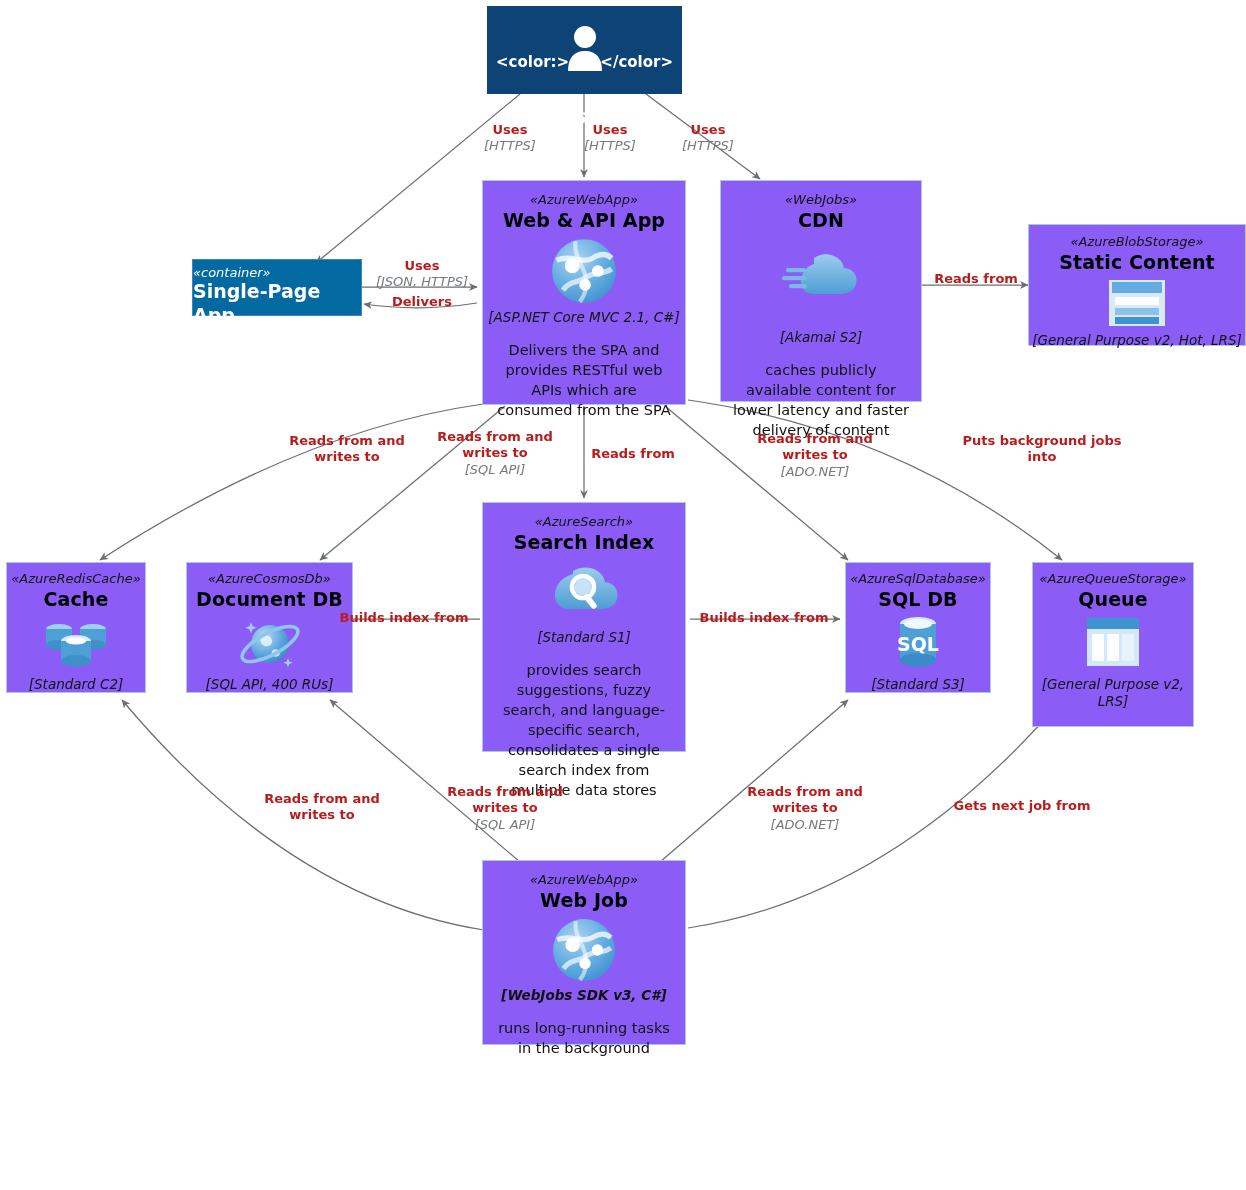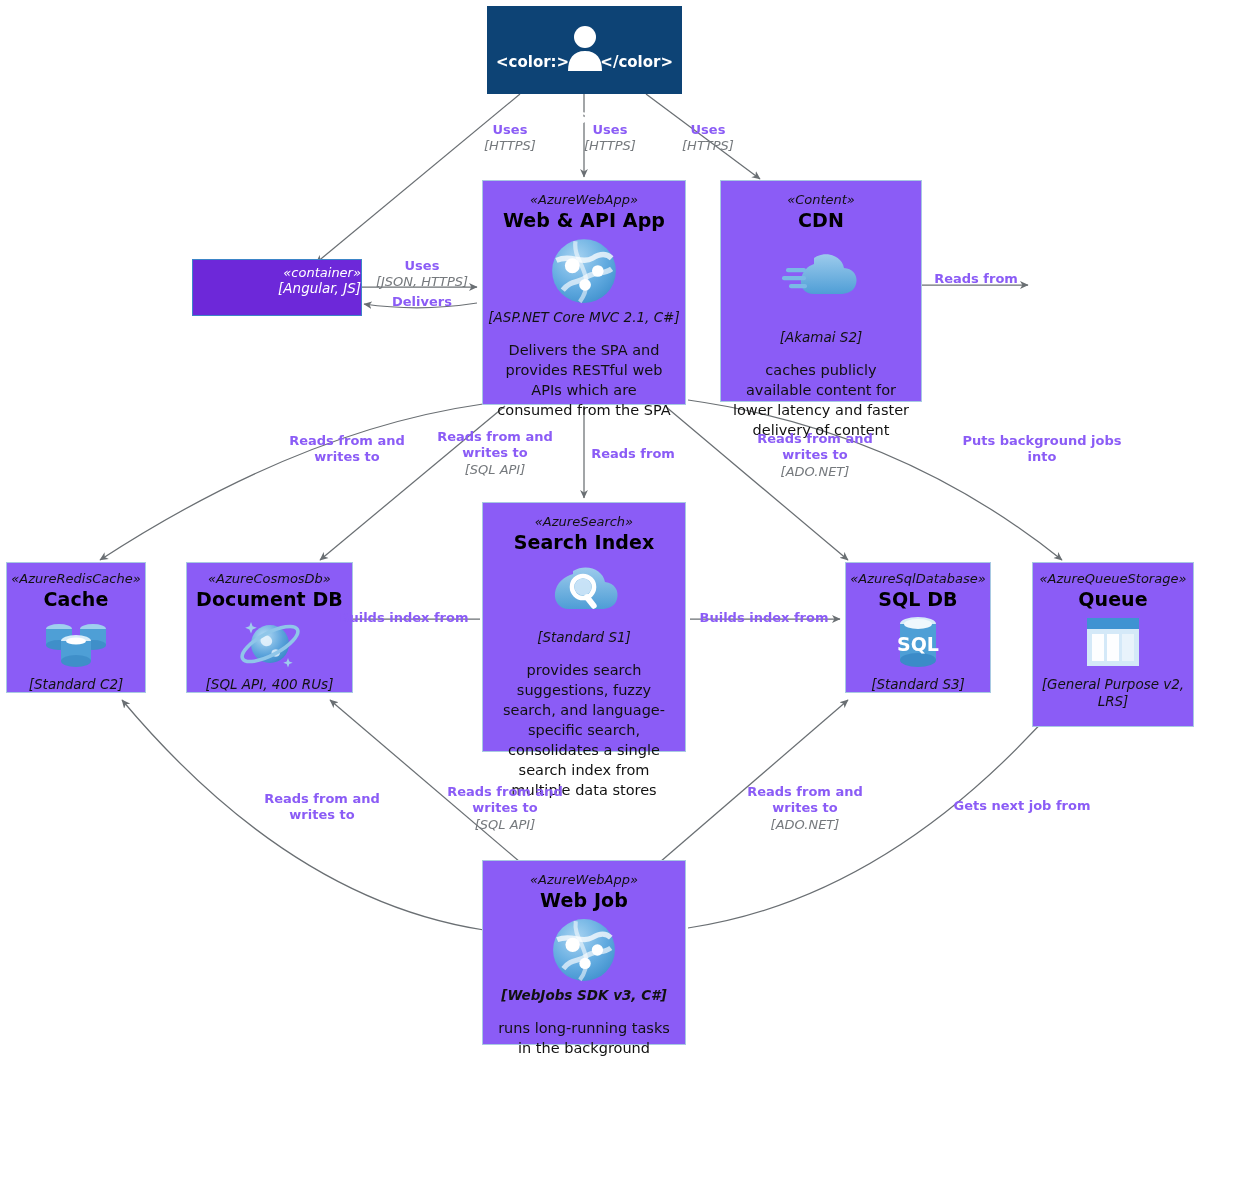--- a/index.html
+++ b/index.html
@@ -16,29 +16,29 @@
   .nname{font-weight:bold;font-size:19px;color:#000;line-height:1.3;letter-spacing:.1px;}
   .ntech{font-style:italic;font-size:13.5px;color:#111;line-height:1.3;}
   .ndesc{font-size:14.5px;color:#111;line-height:1.38;}
   .icowrap{display:flex;align-items:center;justify-content:center;}
 
   
   .person{position:absolute;box-sizing:border-box;background:#0d4375;
           border:1px solid #0d4375;color:#fff;text-align:center;}
   .person .pname{font-weight:bold;font-size:19px;color:#fff;margin-top:36px;}
   .ctag{font-size:15px;color:#fff;font-weight:bold;}
-  .spa{position:absolute;box-sizing:border-box;background:#6d28d9;
-       border:1px solid #3d85c8;color:#fff;text-align:right;}
+  .spa{position:absolute;box-sizing:border-box;background:#0369a1;
+       border:1px solid #3d85c8;color:#fff;text-align:left;}
   .spa .sstereo{font-style:italic;font-size:13px;color:#fff;}
   .spa .sname{font-weight:bold;font-size:19px;color:#fff;line-height:1.25;}
   .spa .stech{font-style:italic;font-size:13.5px;color:#fff;}
 
   
   .elabel{position:absolute;text-align:center;line-height:1.25;}
-  .elabel .et{font-weight:bold;font-size:13px;color:#8b5cf6;white-space:pre-line;}
+  .elabel .et{font-weight:bold;font-size:13px;color:#b91c1c;white-space:pre-line;}
   .elabel .es{font-style:italic;font-size:13px;color:#75797d;}
 </style>
 </head>
 <body>
 
 <div id="canvas">
 
   <svg class="wires" viewBox="0 0 1246 1190">
     <defs>
       <marker id="ah" markerWidth="9" markerHeight="9" refX="8" refY="4.5" orient="auto" markerUnits="userSpaceOnUse">
@@ -90,20 +90,21 @@
         <path d="M22 26 C10 26 5 34 5 46 L39 46 C39 34 34 26 22 26 Z" fill="#ffffff"></path>
       </svg>
     </div>
     <div class="ctag" style="position:absolute;left:8px;top:46px;">&lt;color:&gt;</div>
     <div class="ctag" style="position:absolute;right:8px;top:46px;">&lt;/color&gt;</div>
     <div class="pname" style="position:absolute;left:0;right:0;top:62px;">User</div>
   </div>
 
   <div class="spa" style="left:192px;top:259px;width:170px;height:57px;padding-top:5px;">
     <div class="sstereo">«container»</div>
+    <div class="sname">Single-Page App</div>
     <div class="stech">[Angular, JS]</div>
   </div>
 
   <div class="node" style="left:482px;top:180px;width:204px;height:225px;padding-top:11px;">
     <div class="stereo">«AzureWebApp»</div>
     <div class="nname">Web &amp; API App</div>
     <div class="icowrap" style="height:72px;margin-top:2px;">
       <svg width="68" height="68" viewBox="0 0 64 64">
         <defs>
           <radialGradient id="wa1" cx="38%" cy="30%" r="78%">
@@ -119,40 +120,54 @@
         <circle cx="21" cy="27" r="7" fill="#ffffff"></circle>
         <circle cx="45" cy="32" r="5.5" fill="#ffffff"></circle>
         <circle cx="33" cy="45" r="5.5" fill="#ffffff"></circle>
       </svg>
     </div>
     <div class="ntech" style="margin-top:2px;">[ASP.NET Core MVC 2.1, C#]</div>
     <div class="ndesc" style="margin:14px 12px 0 12px;">Delivers the SPA and provides RESTful web APIs which are consumed from the SPA</div>
   </div>
 
   <div class="node" style="left:720px;top:180px;width:202px;height:222px;padding-top:11px;">
-    <div class="stereo">«Content»</div>
+    <div class="stereo">«WebJobs»</div>
     <div class="nname">CDN</div>
     <div class="icowrap" style="height:74px;margin-top:4px;">
       <svg width="78" height="52" viewBox="0 0 78 52">
         <defs>
           <linearGradient id="cd1" x1="0" y1="0" x2="0" y2="1">
             <stop offset="0%" stop-color="#9ccbec"></stop>
               <stop offset="100%" stop-color="#4f9ed6"></stop>
           </linearGradient>
         </defs>
         <path d="M32 10 C44 2 60 8 62 20 C72 21 76 28 74 36 C72 44 64 46 58 46 L32 46 C22 46 18 39 19 32 C20 23 26 18 32 16 Z" fill="url(#cd1)"></path>
         <rect x="4" y="20" width="20" height="4.2" rx="2" fill="#7ab9e5"></rect>
         <rect x="0" y="28" width="24" height="4.2" rx="2" fill="#7ab9e5"></rect>
         <rect x="7" y="36" width="18" height="4.2" rx="2" fill="#7ab9e5"></rect>
       </svg>
     </div>
     <div class="ntech" style="margin-top:18px;">[Akamai S2]</div>
     <div class="ndesc" style="margin:14px 10px 0 10px;">caches publicly available content for lower latency and faster delivery of content</div>
   </div>
 
+  <div class="node" style="left:1028px;top:224px;width:218px;height:122px;padding-top:9px;">
+    <div class="stereo">«AzureBlobStorage»</div>
+    <div class="nname">Static Content</div>
+    <div class="icowrap" style="height:52px;margin-top:2px;">
+      <svg width="66" height="50" viewBox="0 0 66 50">
+        <rect x="5" y="2" width="56" height="46" fill="#d9eaf7"></rect>
+        <rect x="8" y="4" width="50" height="11" fill="#64abdf"></rect>
+        <rect x="11" y="19" width="44" height="8" fill="#fbfdff"></rect>
+        <rect x="11" y="30" width="44" height="7" fill="#8dc3ea"></rect>
+        <rect x="11" y="39" width="44" height="7" fill="#3e93d1"></rect>
+      </svg>
+    </div>
+    <div class="ntech" style="margin-top:3px;">[General Purpose v2, Hot, LRS]</div>
+  </div>
 
   <div class="node" style="left:6px;top:562px;width:140px;height:131px;padding-top:8px;">
     <div class="stereo">«AzureRedisCache»</div>
     <div class="nname">Cache</div>
     <div class="icowrap" style="height:58px;margin-top:2px;">
       <svg width="68" height="56" viewBox="0 0 68 56">
         <g>
           <ellipse cx="17" cy="14" rx="13" ry="5" fill="#9fd0ee"></ellipse>
           <rect x="4" y="14" width="26" height="16" fill="#4e9fd6"></rect>
           <ellipse cx="17" cy="30" rx="13" ry="5" fill="#3f8fc9"></ellipse>

